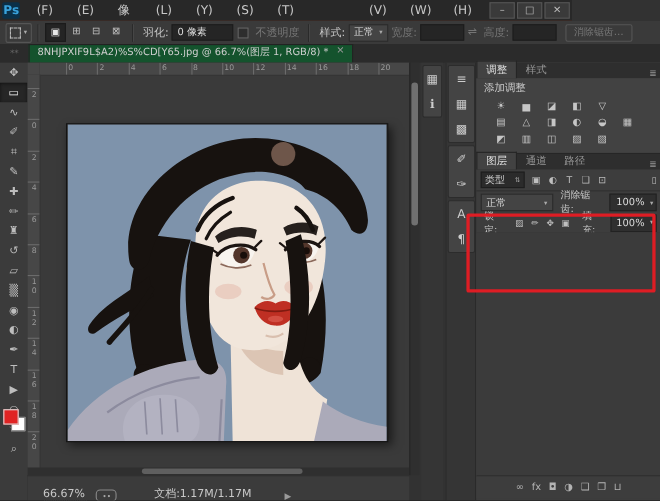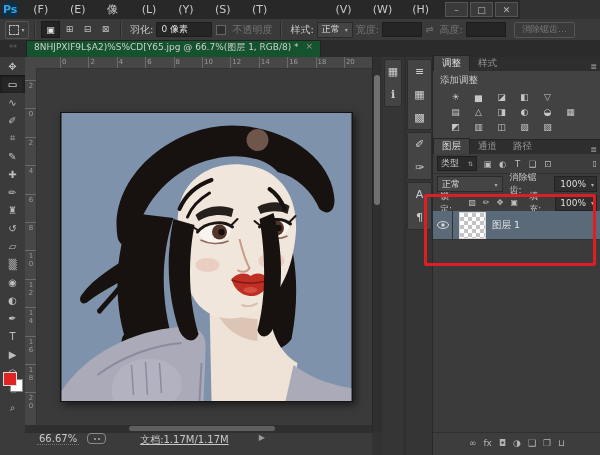--- a/index.html
+++ b/index.html
@@ -64,26 +64,26 @@
                   writing-mode:vertical-rl;text-orientation:upright;line-height:10px;padding-top:1px;}
   .document{position:absolute;left:35px;top:55px;width:291px;height:288px;border:1px solid #141414;
             box-shadow:3px 3px 8px rgba(0,0,0,.55);}
   .document svg{display:block;width:100%;height:100%;}
   .h-scroll{position:absolute;left:0;right:0;bottom:0;height:7px;background:#2f2f2f;}
   .h-thumb{position:absolute;left:30%;width:42%;top:1px;height:5px;background:#5f5f5f;border-radius:3px;}
   .v-scroll{position:absolute;left:372px;top:57px;width:8px;height:375px;background:#2f2f2f;border-left:1px solid #272727;}
   .v-thumb{position:absolute;left:1px;width:6px;top:18px;height:130px;background:#707070;border-radius:3px;}
   
   .statusbar{position:absolute;left:25px;top:432px;width:347px;height:23px;background:#3b3b3b;
-             border-top:1px solid #2e2e2e;display:flex;align-items:flex-start;font-size:10px;color:#c9c9c9;}
+             border-top:1px solid #2e2e2e;display:flex;align-items:flex-end;font-size:10px;color:#c9c9c9;}
   .zoom-field{margin-left:12px;border-bottom:1px dotted #777;padding:0 2px;}
   .status-badge{width:17px;height:9px;border:1px solid #8a8a8a;border-radius:4px;margin-left:8px;
                 display:flex;align-items:center;justify-content:center;gap:2px;}
   .status-badge i{width:2px;height:2px;border-radius:50%;background:#aaa;}
-  .doc-info{margin-left:34px;text-decoration:underline;}
+  .doc-info{margin-left:34px;}
   .status-arrow{margin-left:30px;color:#9a9a9a;font-size:8px;}
   
   .dock1{position:absolute;left:383px;top:57px;width:20px;height:398px;background:#353535;}
   .dock2{position:absolute;left:405px;top:57px;width:27px;height:398px;background:#353535;border-left:1px solid #2c2c2c;}
   .dock-group{background:#444;border:1px solid #2c2c2c;border-radius:2px;margin:2px 1px;display:flex;flex-direction:column;}
   .dock-icon{height:23px;display:flex;align-items:center;justify-content:center;font-size:11px;color:#cdcdcd;}
   
   .rightdock{position:absolute;left:432px;top:57px;width:168px;height:398px;background:#393939;border-left:1px solid #282828;}
   .panel-tabs{height:14px;background:#2e2e2e;display:flex;align-items:flex-end;font-size:9.5px;}
   .ptab{padding:1px 8px 1px;color:#979797;}
@@ -433,30 +433,20 @@
             <span class="lock-icon">▣</span>
           </span>
         <span class="opt-label" style="margin-left:6px">填充:</span>
         <span class="opacity-box">
           <span>100%</span>
           <span class="dd-arrow">▾</span>
         </span>
       </div>
 
       <div class="layers-list">
-        <div class="layer-row selected">
-          <span class="eye-cell">
-            <svg width="12" height="8" viewBox="0 0 12 8">
-              <ellipse cx="6" cy="4" rx="5.5" ry="3.4" fill="none" stroke="#d7d7d7" stroke-width="1"></ellipse>
-              <circle cx="6" cy="4" r="1.7" fill="#d7d7d7"></circle>
-            </svg>
-          </span>
-          <span class="thumb checker"></span>
-          <span class="layer-label">图层 1</span>
-        </div>
       </div>
 
       <div class="bottom-bar">
 
       <span class="bb-icon">∞</span>
           <span class="bb-icon">fx</span>
           <span class="bb-icon">◘</span>
           <span class="bb-icon">◑</span>
           <span class="bb-icon">❑</span>
           <span class="bb-icon">❐</span>

